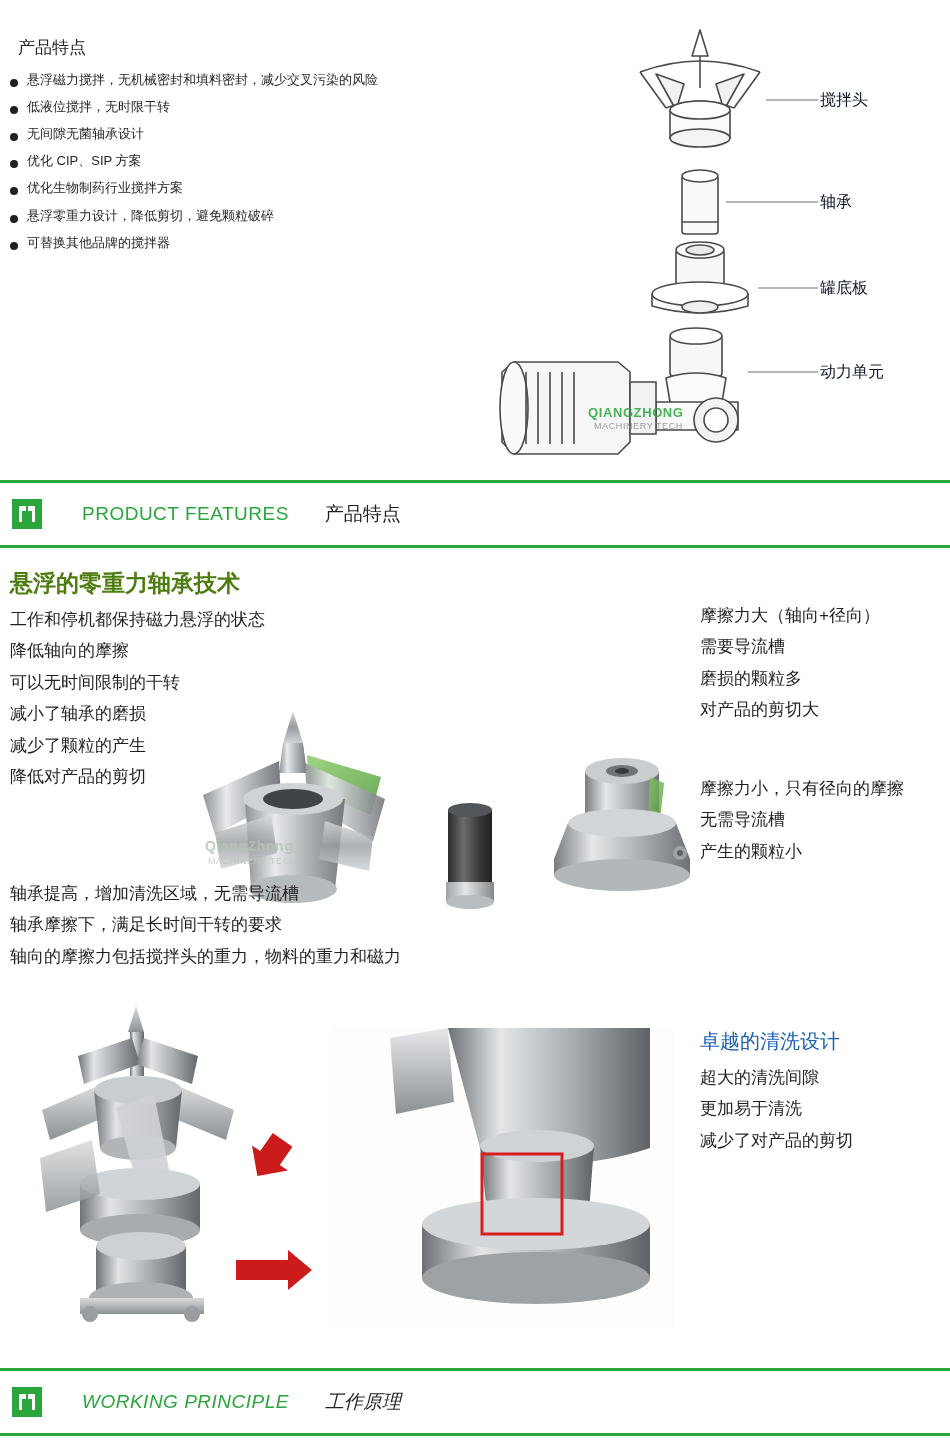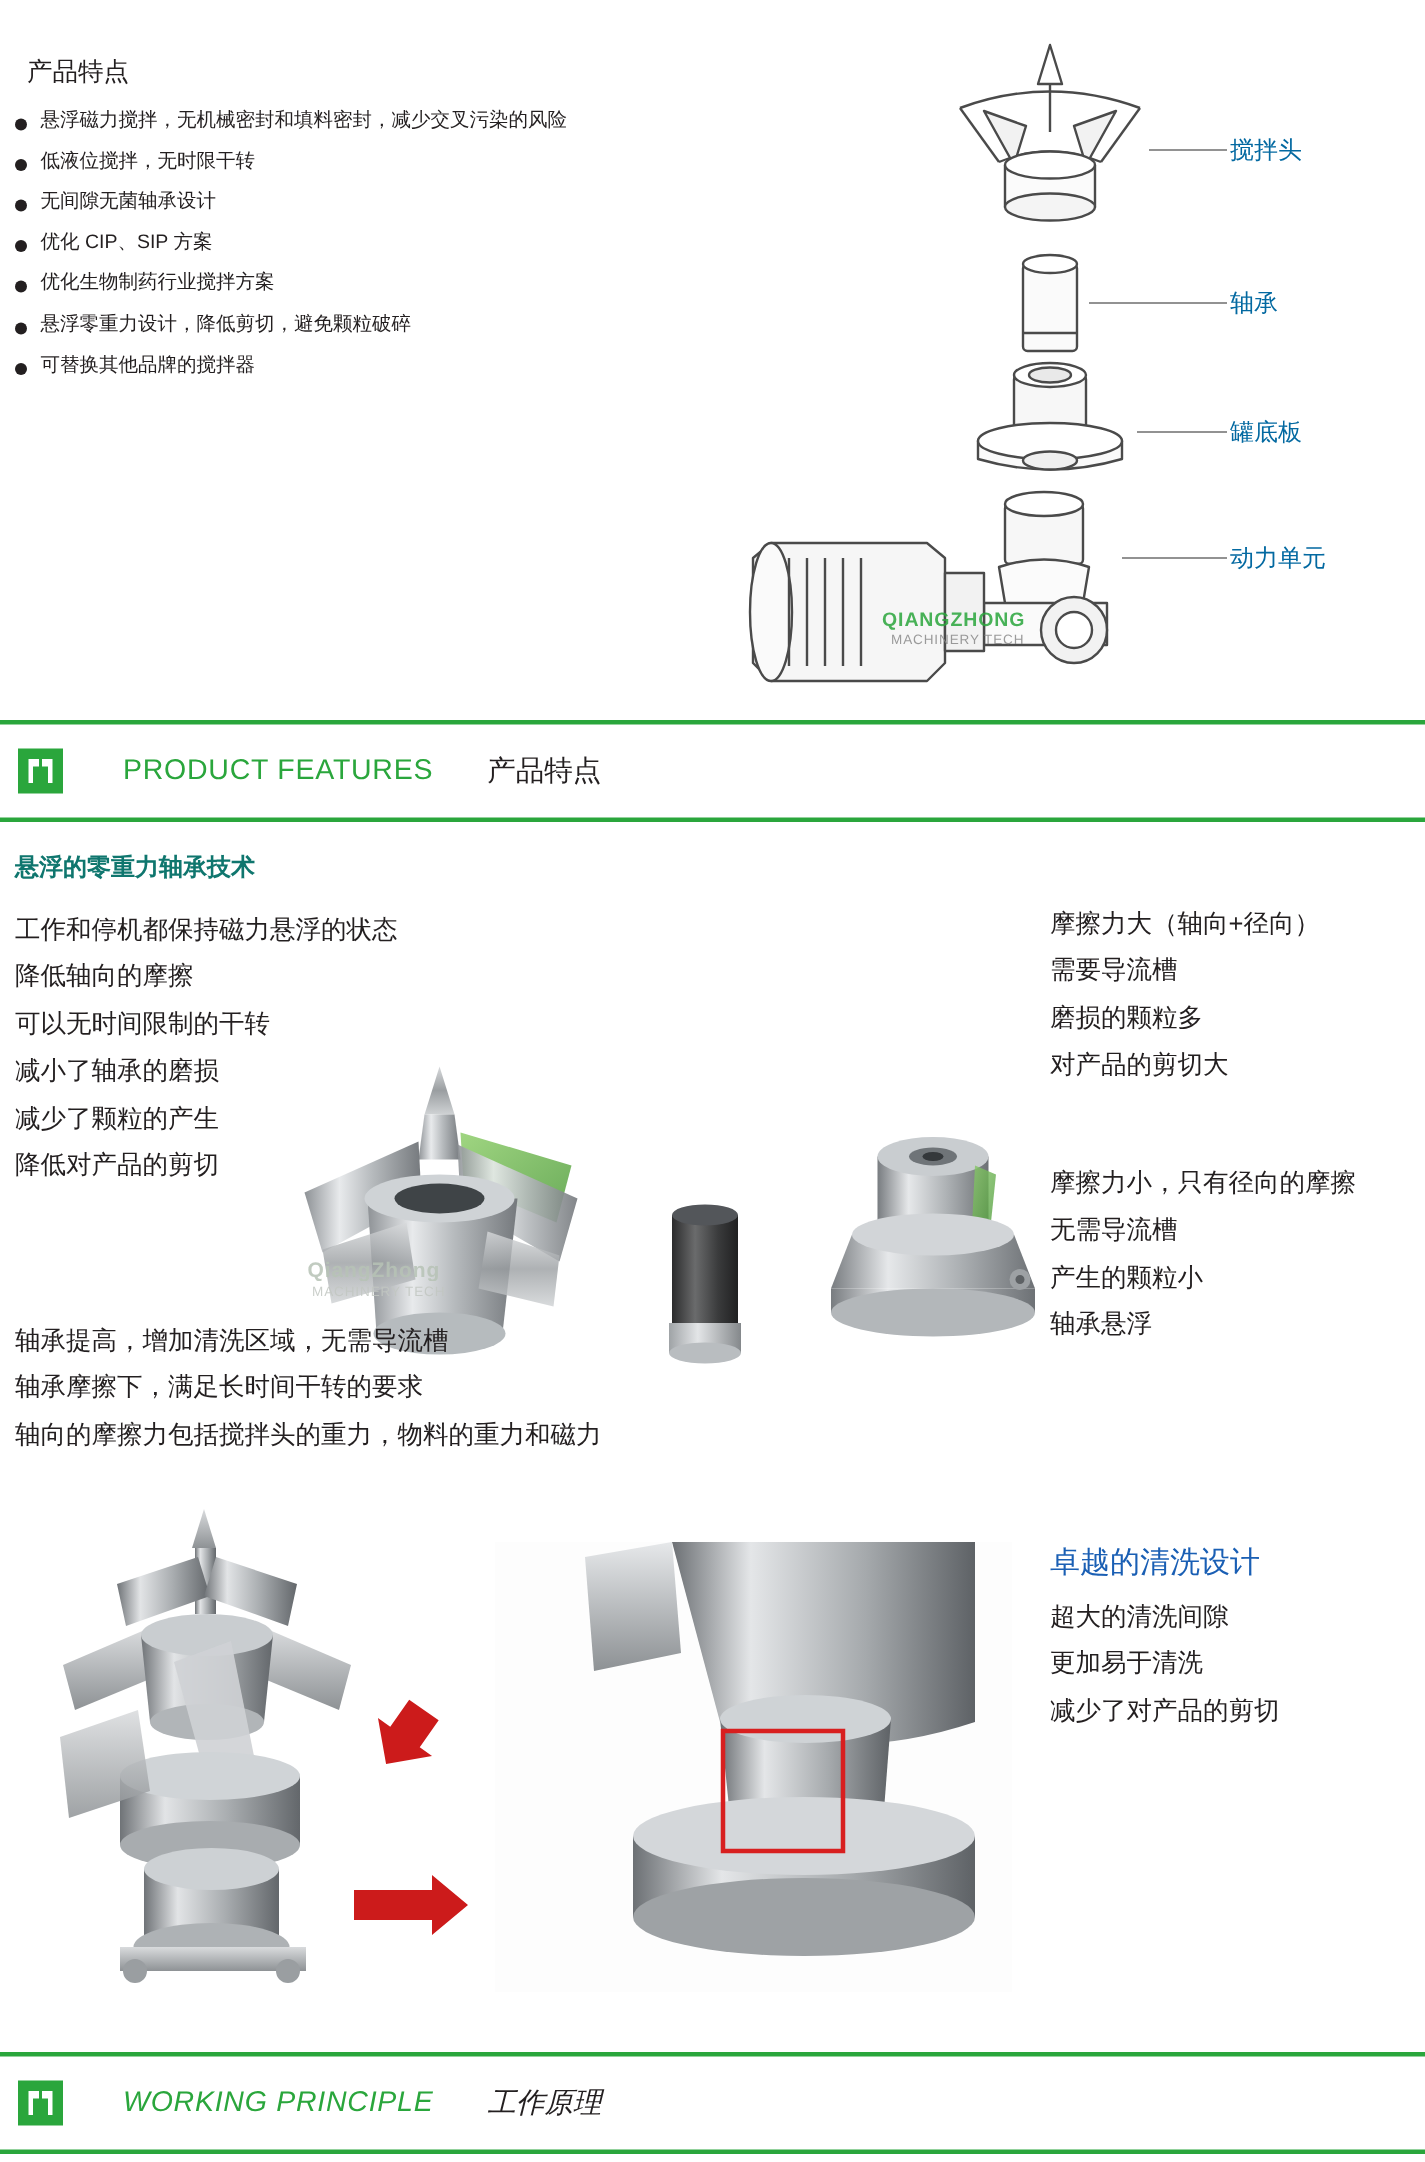--- a/index.html
+++ b/index.html
@@ -57,21 +57,21 @@
   .diagram {
     position: absolute;
     left: 470px;
     top: 10px;
     width: 470px;
     height: 470px;
   }
   .callout-label {
     position: absolute;
     font-size: 16px;
-    color: #0369a1;
+    color: #0f172a;
     white-space: nowrap;
   }
 
   
   .divider {
     width: 950px;
     height: 3px;
     background: #2aa63c;
   }
   .band {
@@ -116,23 +116,23 @@
   
   .sec2 {
     position: relative;
     width: 950px;
     height: 430px;
   }
   .sec2-title {
     position: absolute;
     left: 10px;
     top: 20px;
-    font-size: 16px;
+    font-size: 23px;
     font-weight: bold;
-    color: #0f766e;
+    color: #4d7c0f;
   }
   .sec2-left-lines {
     position: absolute;
     left: 10px;
     top: 56px;
     width: 330px;
   }
   .txt-line {
     font-size: 17px;
     line-height: 1.85;
@@ -349,21 +349,20 @@
     <div class="txt-line">摩擦力大（轴向+径向）</div>
     <div class="txt-line">需要导流槽</div>
     <div class="txt-line">磨损的颗粒多</div>
     <div class="txt-line">对产品的剪切大</div>
   </div>
 
   <div class="sec2-right-b">
     <div class="txt-line">摩擦力小，只有径向的摩擦</div>
     <div class="txt-line">无需导流槽</div>
     <div class="txt-line">产生的颗粒小</div>
-    <div class="txt-line">轴承悬浮</div>
   </div>
 
   <div class="photo impeller">
     <svg width="230" height="215" viewBox="0 0 230 215">
       <defs>
         <linearGradient id="steel1" x1="0" y1="0" x2="1" y2="0">
           <stop offset="0%" stop-color="#8e9296"></stop>
           <stop offset="30%" stop-color="#e8eaec"></stop>
           <stop offset="58%" stop-color="#b6babd"></stop>
           <stop offset="100%" stop-color="#75797d"></stop>

